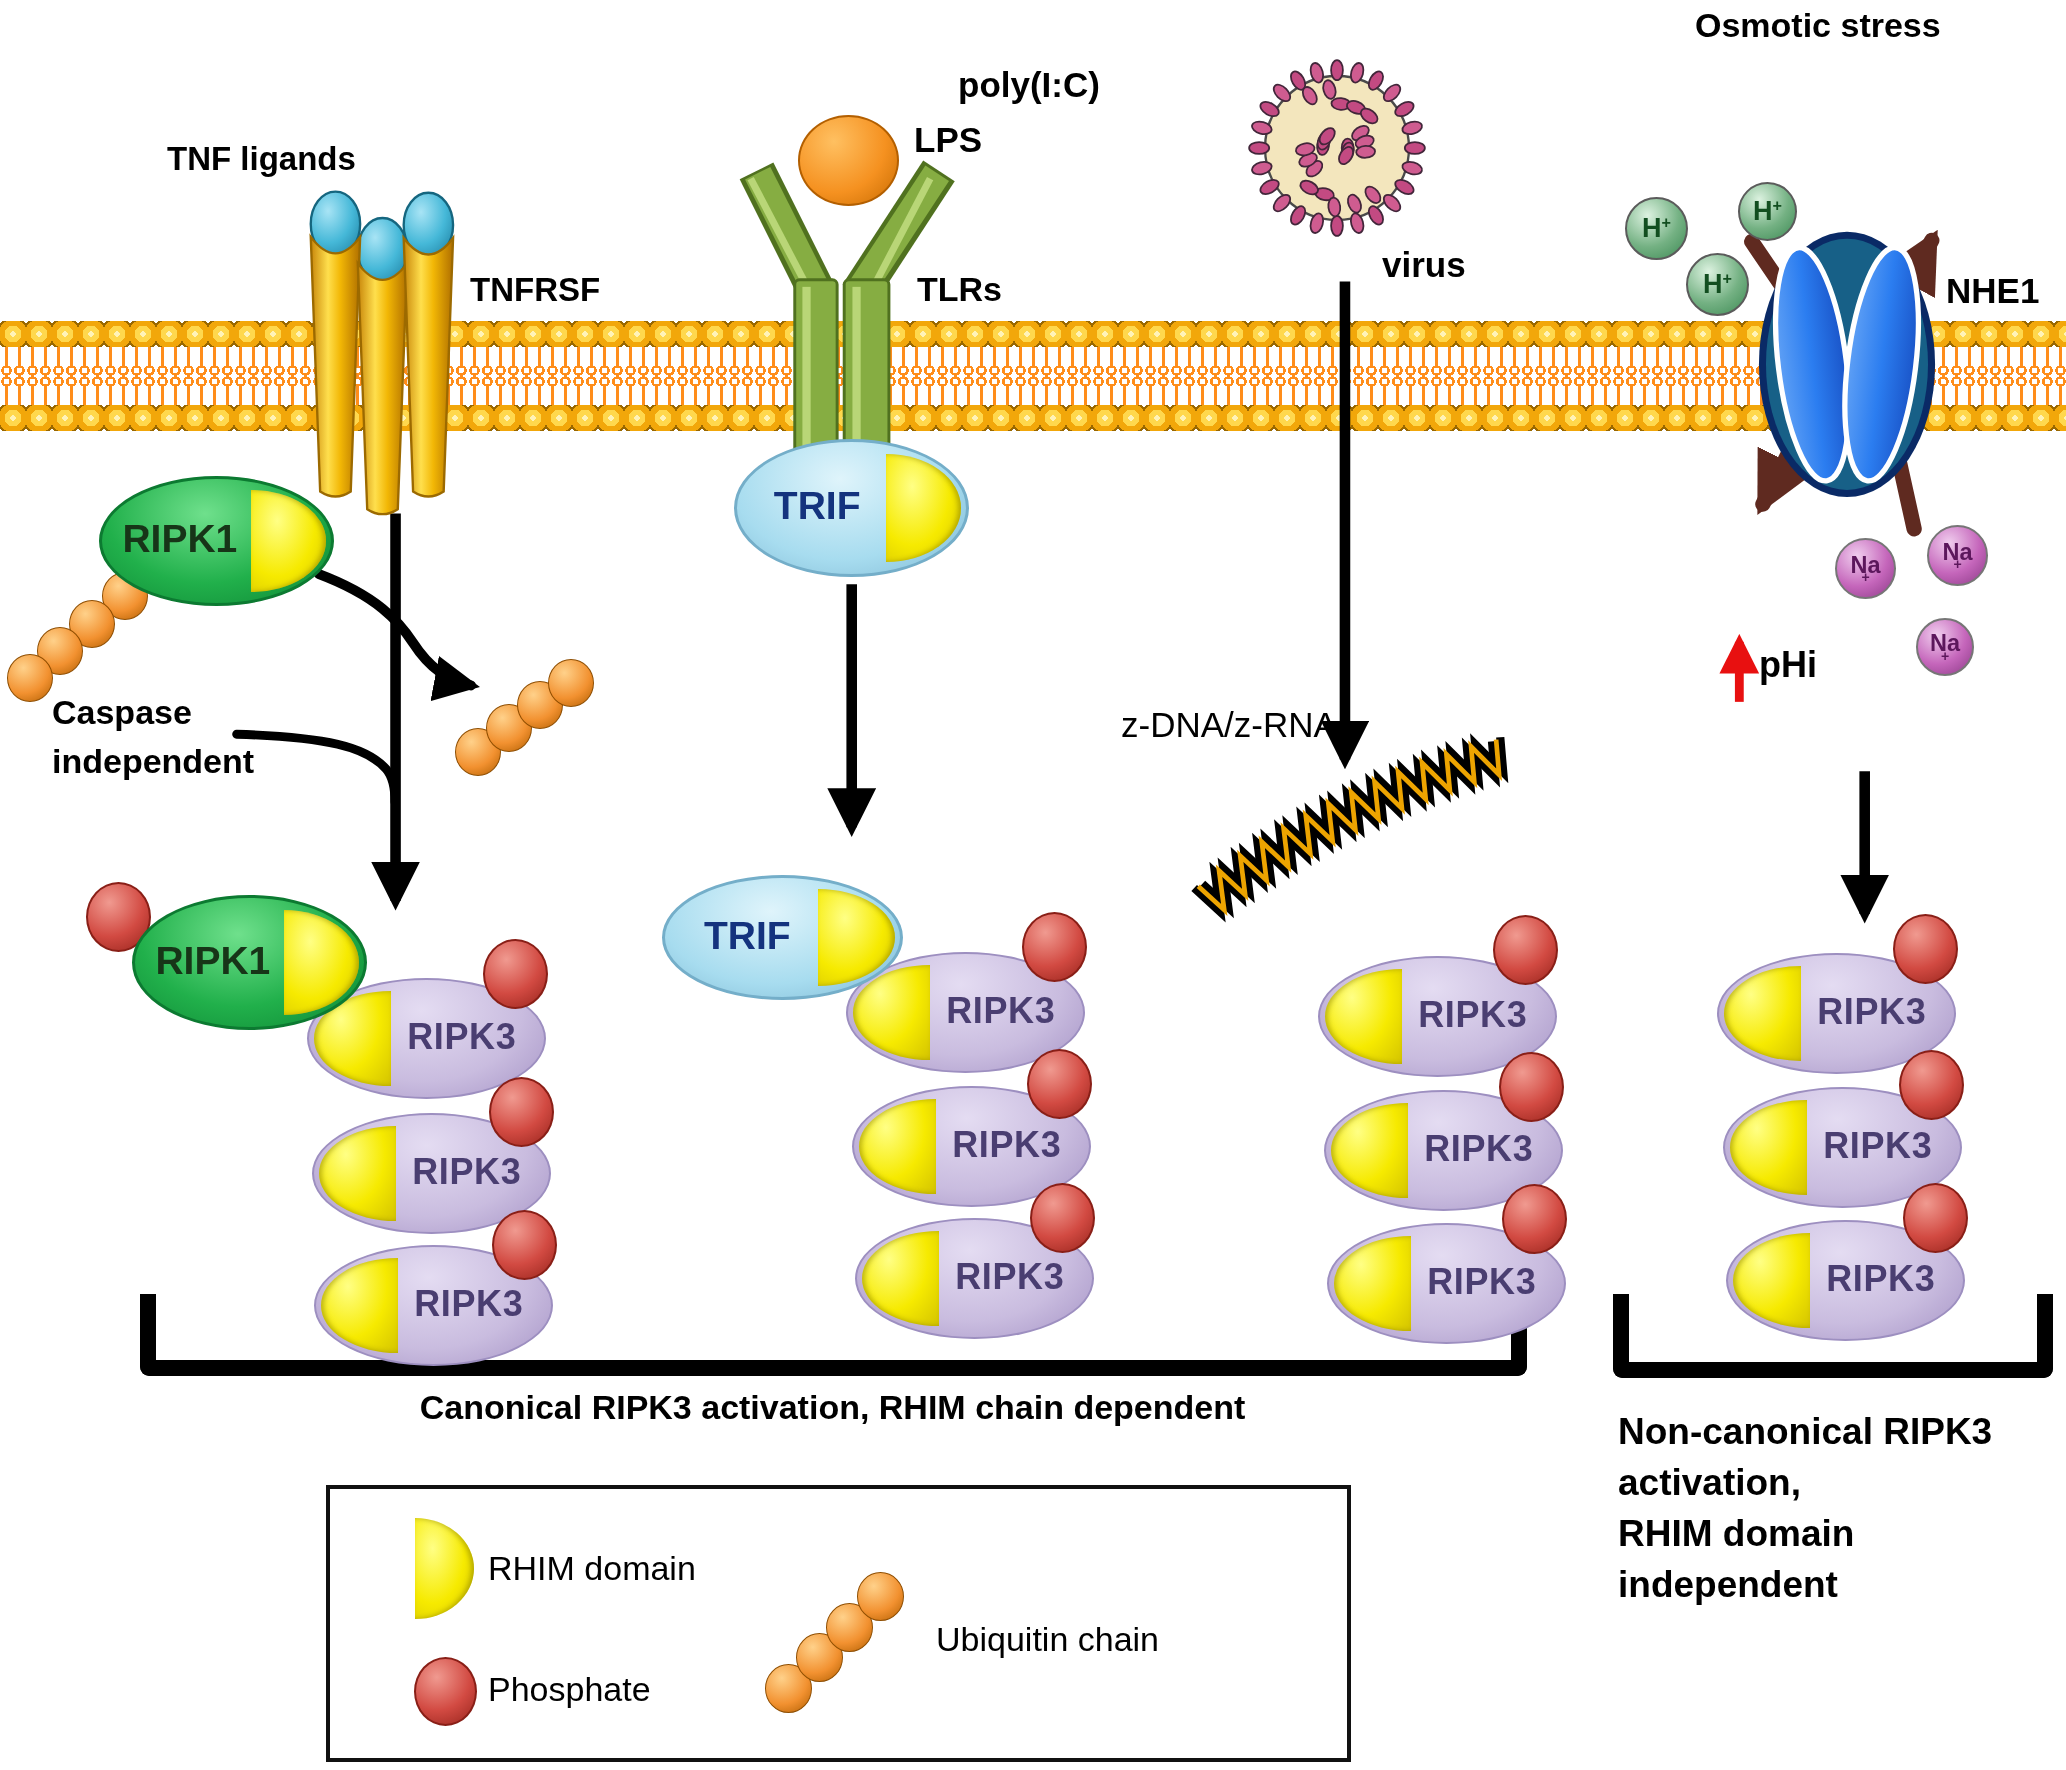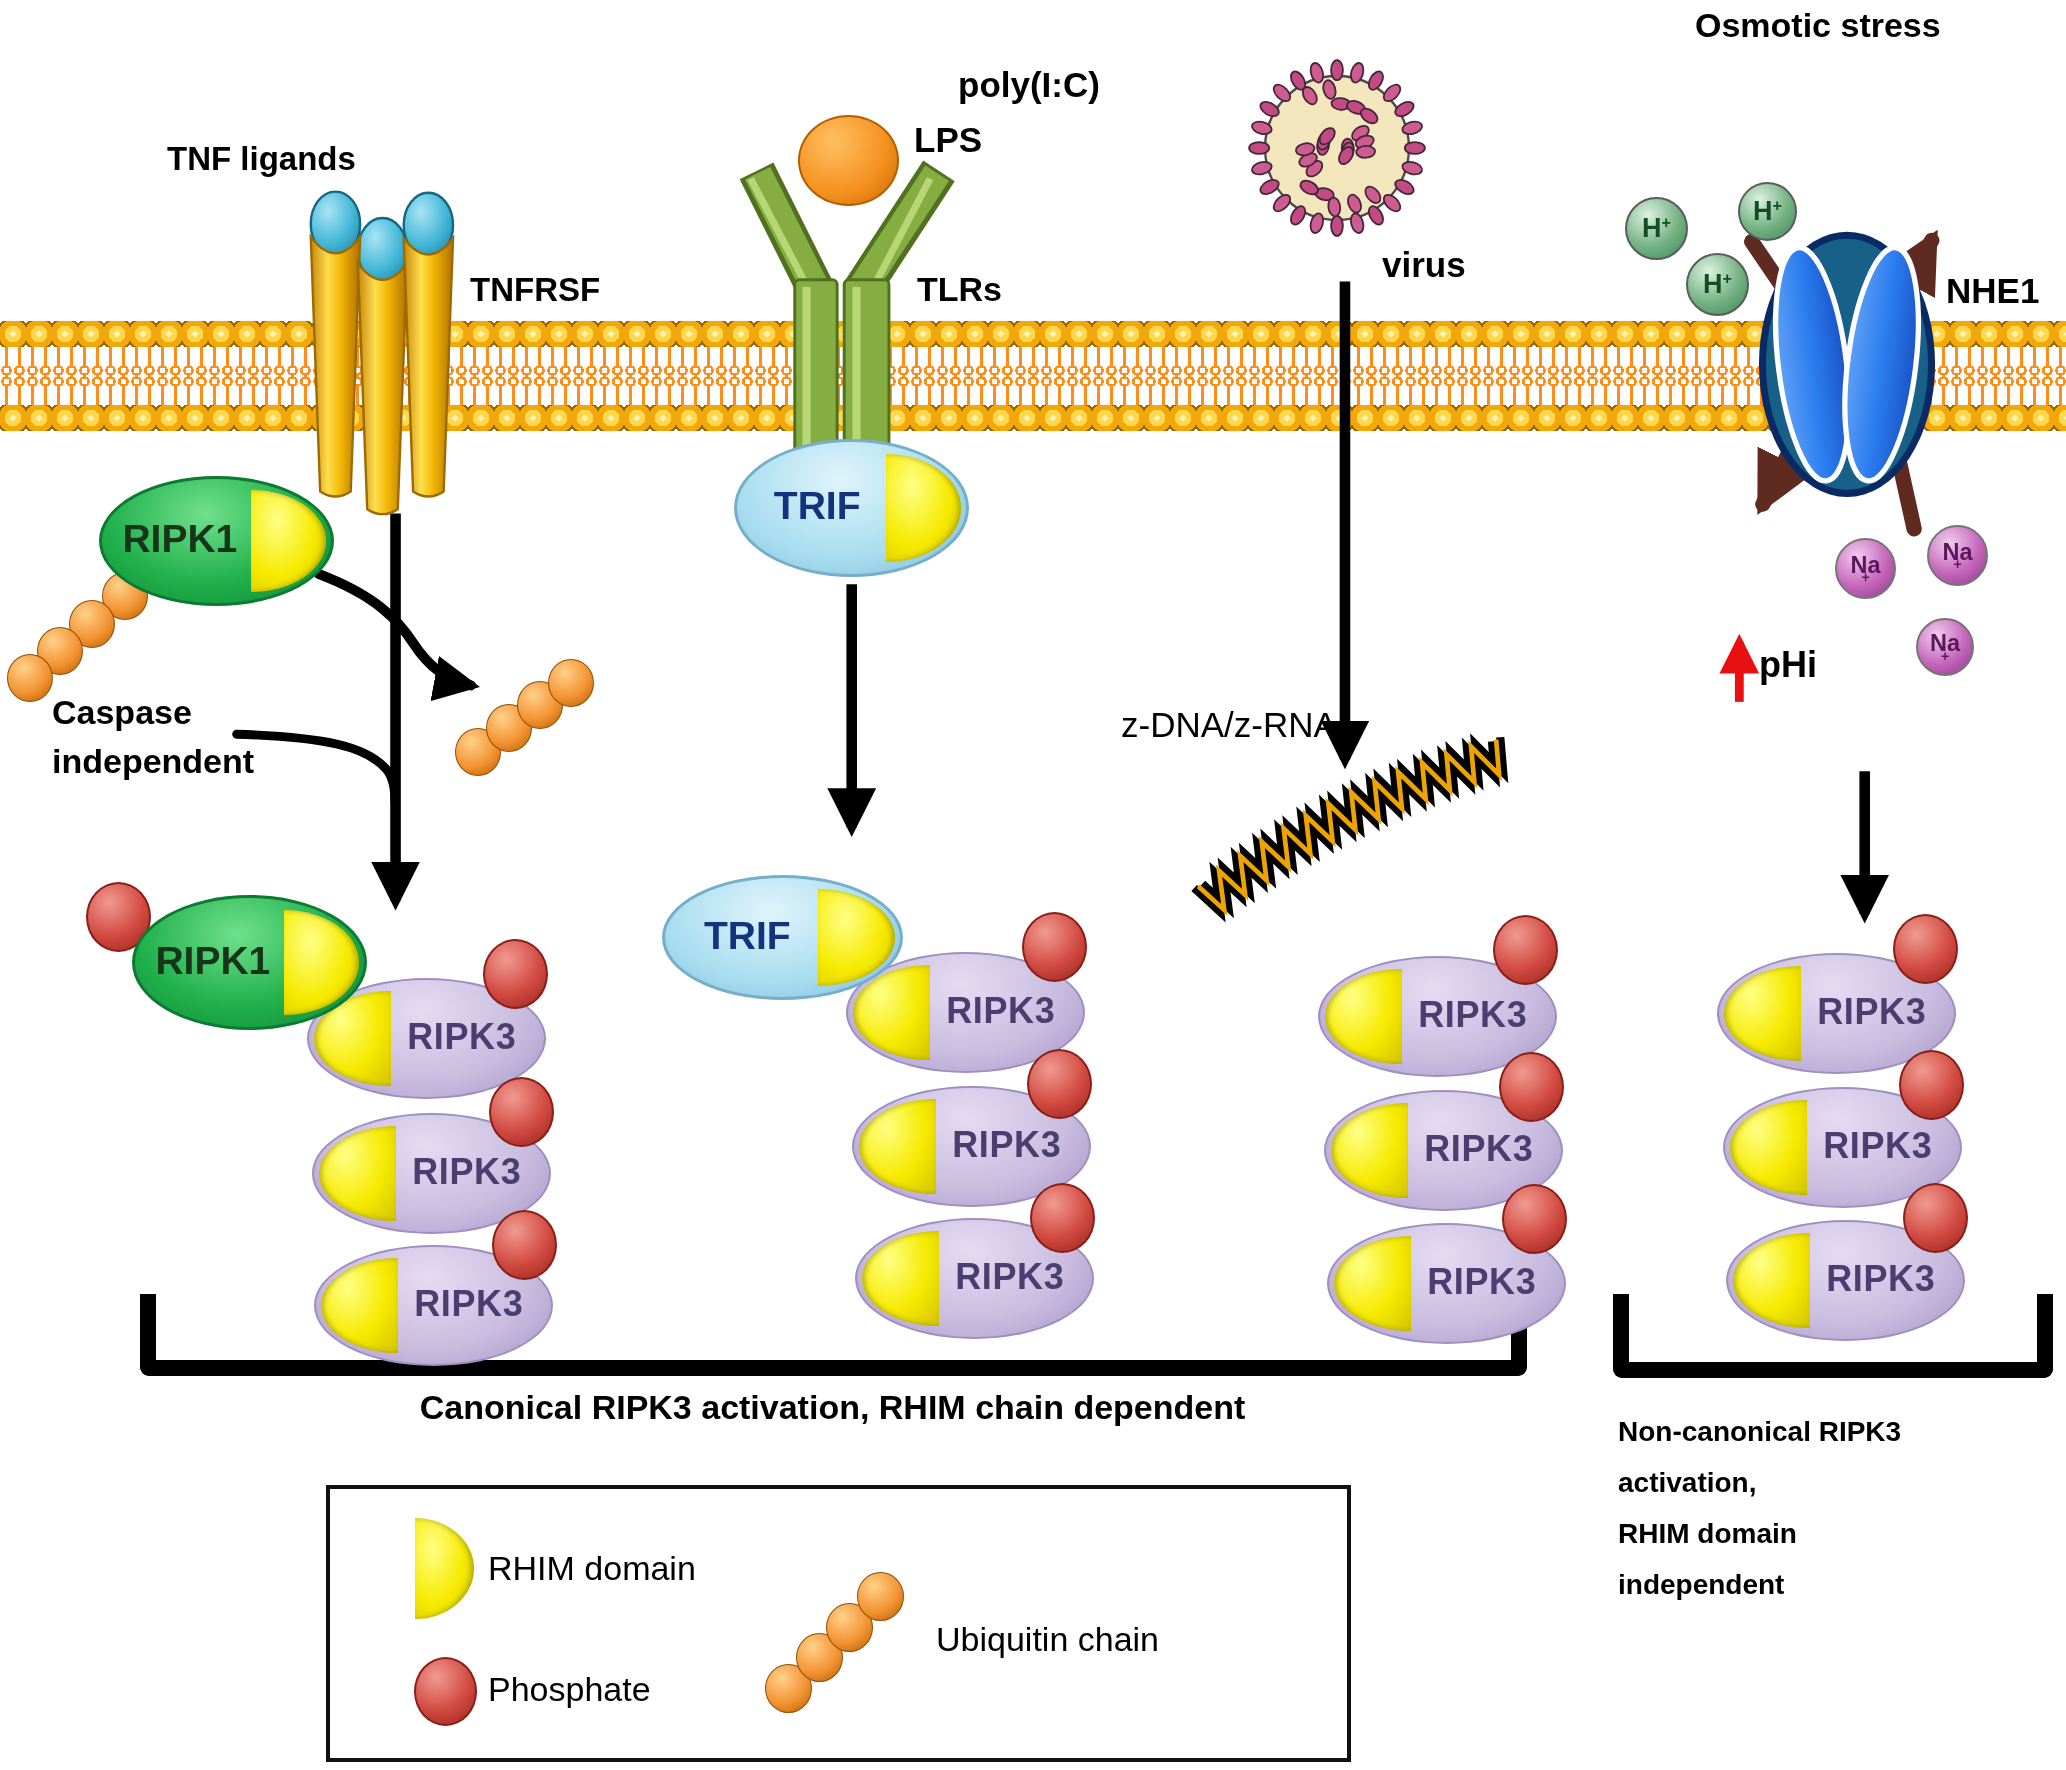--- a/index.html
+++ b/index.html
@@ -350,21 +350,21 @@
   <div class="mol ripk3" style="left:1726px;top:1220px;">
     <span class="half half-l"></span>
     <span class="mtext">RIPK3</span>
   </div>
   <div class="phos" style="left:1903px;top:1183px;"></div>
 
   <div class="bracket" style="left:140px;top:1294px;width:1387px;height:82px;"></div>
   <div class="lbl" style="left:141px;top:1388px;width:1383px;text-align:center;font-size:34px;z-index:7;">Canonical RIPK3 activation, RHIM chain dependent</div>
 
   <div class="bracket" style="left:1613px;top:1294px;width:440px;height:84px;"></div>
-  <div class="lbl" style="left:1618px;top:1406px;font-size:28px;line-height:51px;z-index:7;">
+  <div class="lbl" style="left:1618px;top:1406px;font-size:37px;line-height:51px;z-index:7;">
     <div>Non-canonical RIPK3</div>
     <div>activation,</div>
     <div>RHIM domain</div>
     <div>independent</div>
   </div>
 
   <div class="legend-box">
     <div class="rhim-shape"></div>
     <div class="item-label" style="left:158px;top:60px;">RHIM domain</div>
     <div class="legend-phos"></div>

